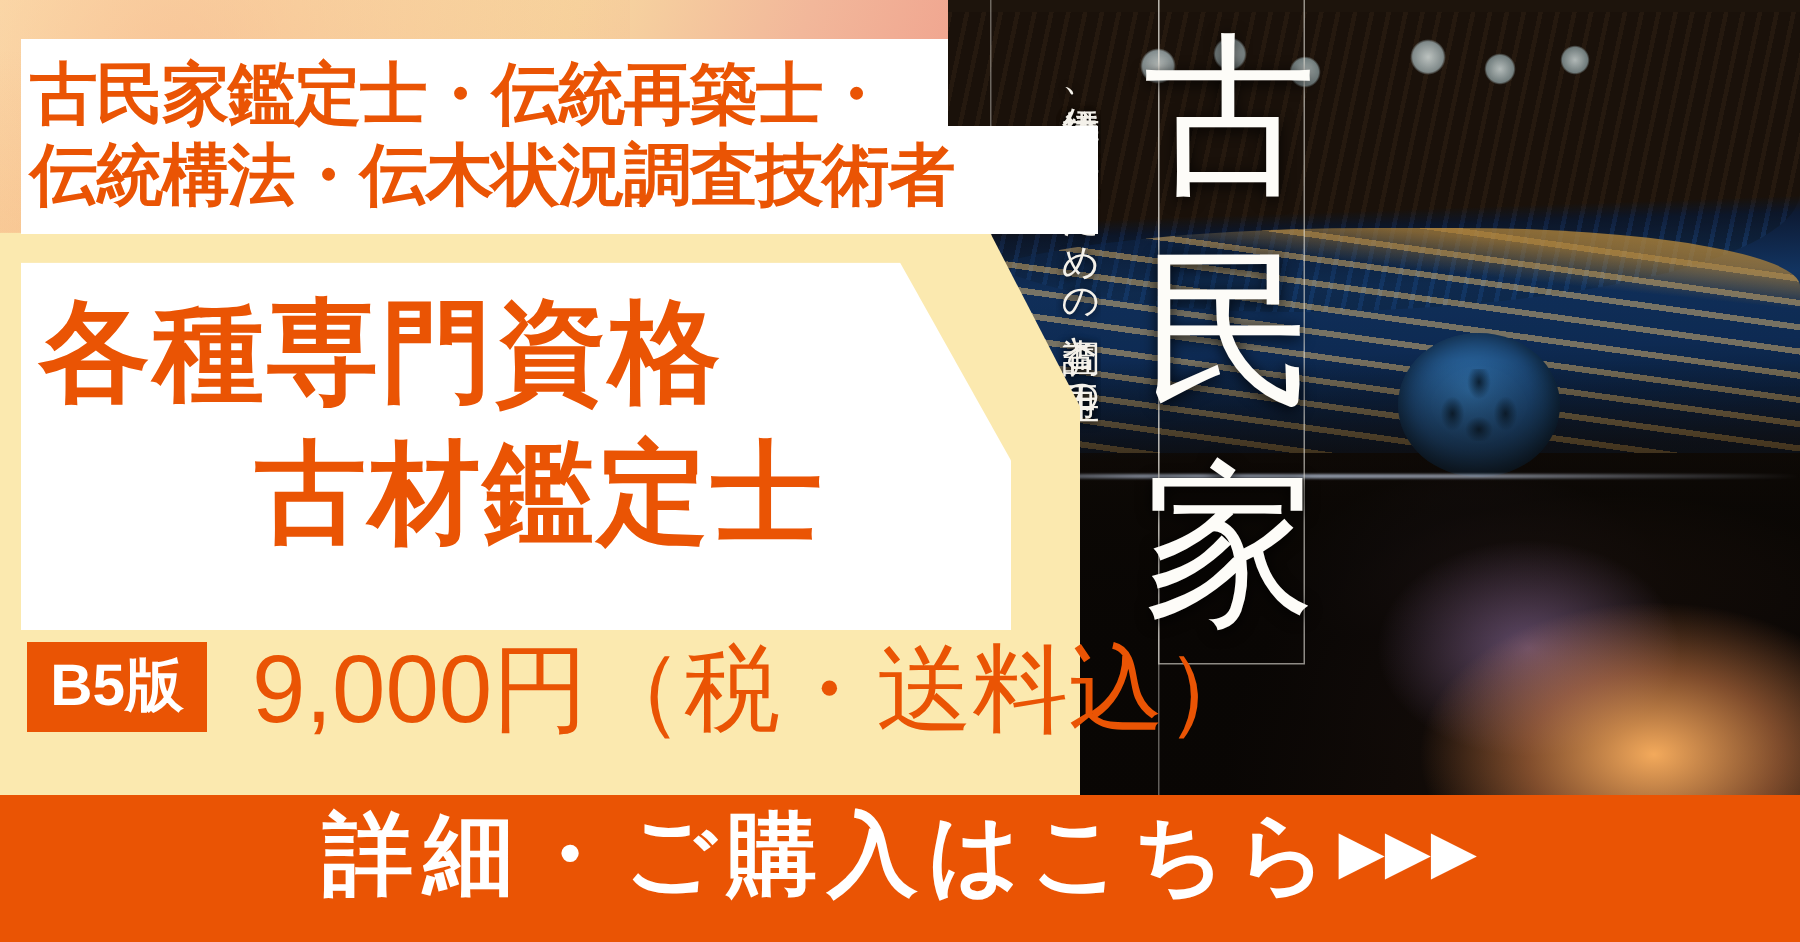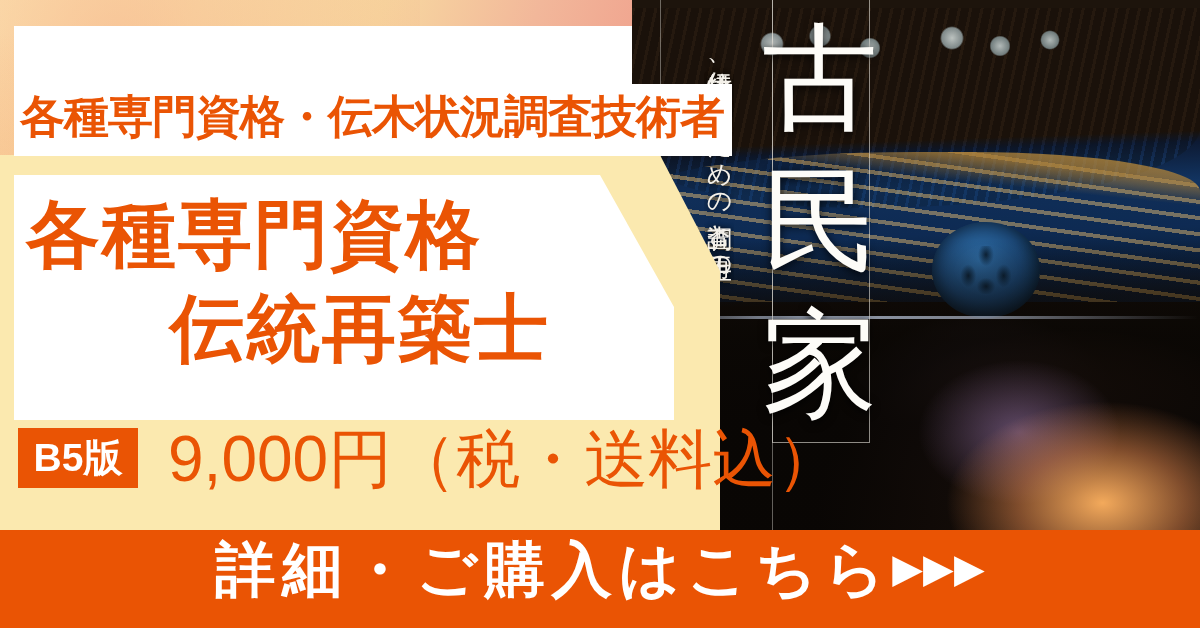--- a/index.html
+++ b/index.html
@@ -263,25 +263,26 @@
       <span>家</span>
     </div>
 
     <div class="cover-sub">伝統構法、古民家活用のための調査と再生の</div>
   </div>
 
   <div class="cream-panel"></div>
   <div class="cream-panel-bottom"></div>
 
   <div class="panel-head"></div>
-  <div class="head-line l2">各種専門資格・伝木状況調査技術者</div>
+  <div class="head-line l1">古民家鑑定士・伝統再築士・</div>
+  <div class="head-line l2">伝統構法・伝木状況調査技術者</div>
 
   <div class="panel-main"></div>
   <div class="main-line m1">各種専門資格</div>
-  <div class="main-line m2">伝統再築士</div>
+  <div class="main-line m2">古材鑑定士</div>
 
   <div class="badge">B5版</div>
   <div class="price">9,000円（税・送料込）</div>
 
   <div class="cta"></div>
   <div class="cta-text">
     <span>詳細・ご購入はこちら</span>
     <span class="cta-arrows">▶▶▶</span>
   </div>
 

